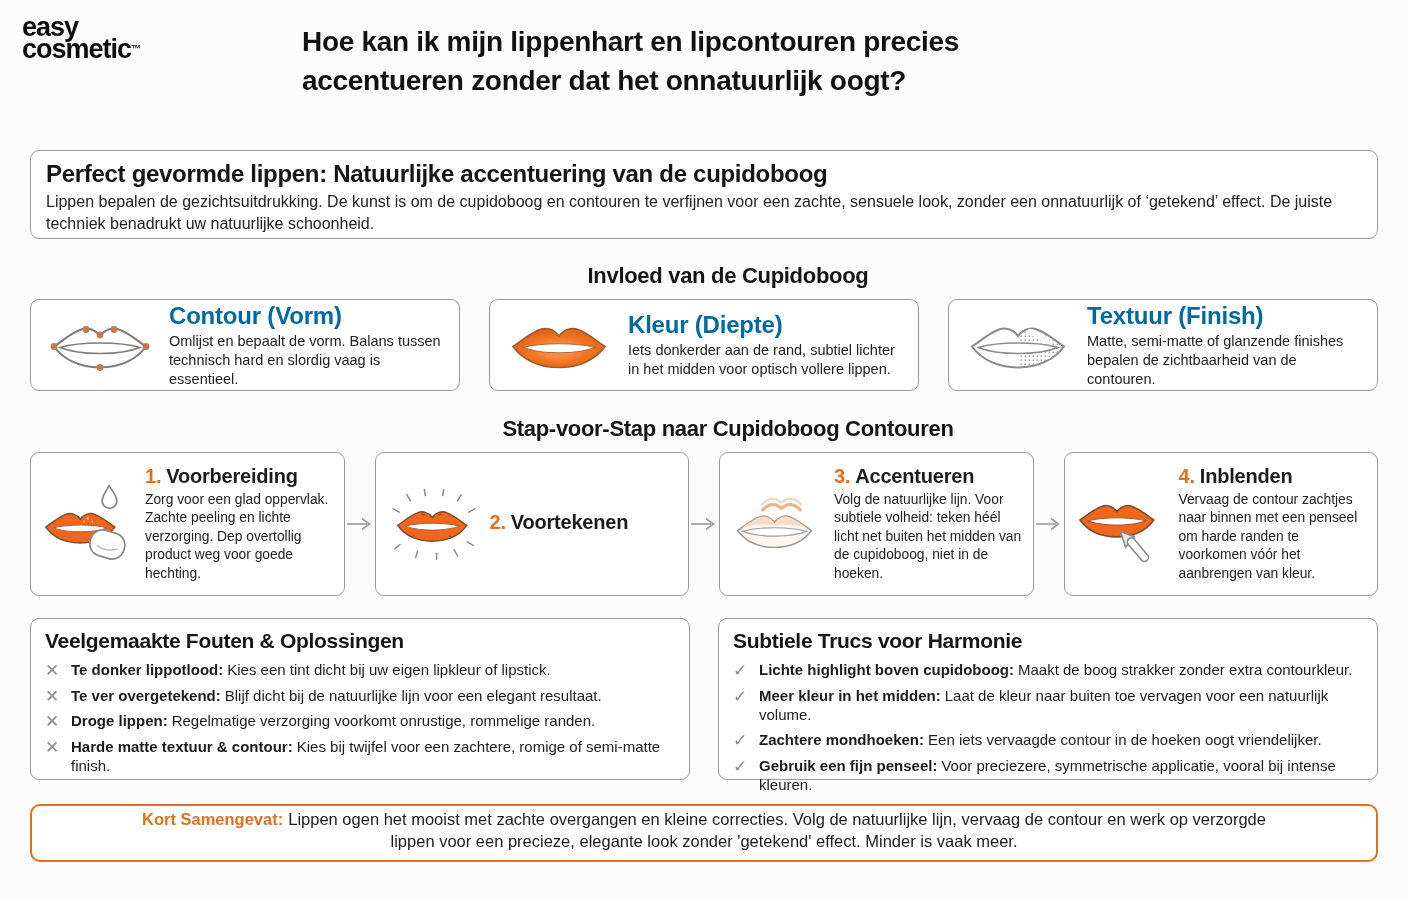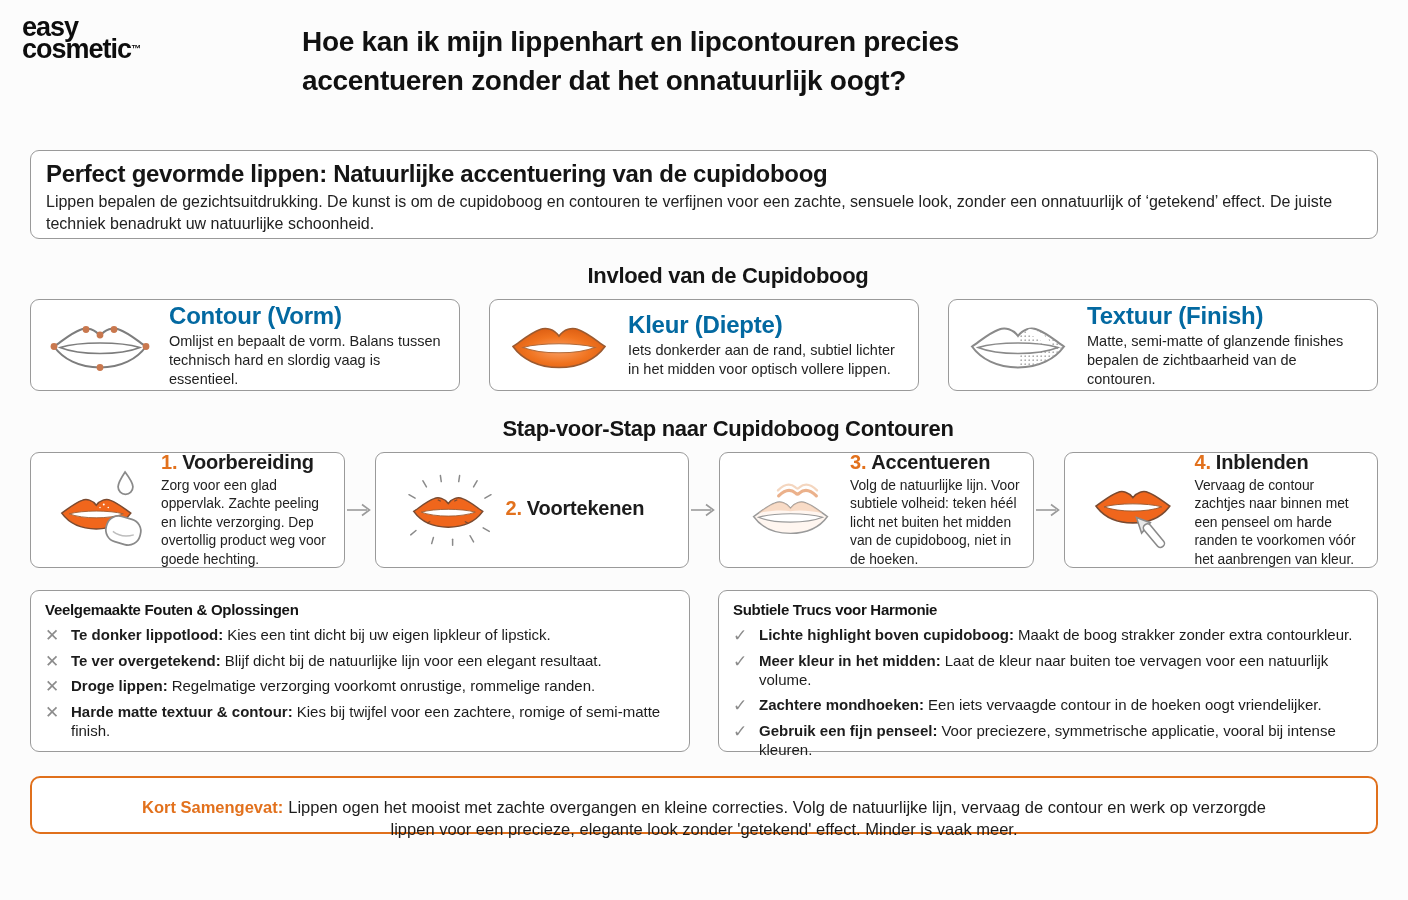--- a/index.html
+++ b/index.html
@@ -51,43 +51,43 @@
   
   .influence-row { display:flex; gap:29px; margin-top:10px; }
   .influence-card { flex:1; height:92px; display:flex; align-items:center; padding:8px 12px 8px 14px; }
   .influence-card .icon-wrap { width:110px; flex:0 0 110px; display:flex; justify-content:center; align-items:center; }
   .influence-card .card-body { padding-left:14px; }
   .influence-card h3 { font-size:24px; color:#0369a1; margin-bottom:2px; letter-spacing:-0.2px; }
   .influence-card p { font-size:14.5px; line-height:19px; color:#222; }
 
   
   .steps-row { display:flex; align-items:center; margin-top:10px; }
-  .step-card { flex:1; height:116px; display:flex; align-items:center; padding:8px 10px 8px 24px; }
+  .step-card { flex:1; height:144px; display:flex; align-items:center; padding:8px 10px 8px 8px; }
   .step-arrow { flex:0 0 30px; display:flex; justify-content:center; align-items:center; }
   .step-card .icon-wrap { width:100px; flex:0 0 100px; display:flex; justify-content:center; align-items:center; }
   .step-card .card-body { padding-left:6px; }
   .step-card h3 { font-size:20px; letter-spacing:-0.2px; margin-bottom:3px; }
   .step-num { color:#e2711d; margin-right:5px; }
   .step-card p { font-size:13.8px; line-height:18.5px; color:#222; }
 
   
   .bottom-row { display:flex; gap:28px; margin-top:22px; }
   .list-card { flex:1; height:162px; padding:10px 14px; }
-  .list-card h3 { font-size:15px; letter-spacing:-0.3px; color:#151515; margin-bottom:7px; }
+  .list-card h3 { font-size:21px; letter-spacing:-0.3px; color:#151515; margin-bottom:7px; }
   .list-item { display:flex; align-items:baseline; margin-bottom:6.5px; font-size:15px; line-height:19px; }
   .li-icon { flex:0 0 26px; color:#8c8c8c; font-size:17px; line-height:17px; transform:translateY(1px); }
   .li-text b { margin-right:4px; }
 
   
   .summary {
     margin-top:24px; height:58px;
     background:#fff;
     border:2px solid #e0701c; border-radius:10px;
-    display:flex; align-items:flex-start; justify-content:center;
-    text-align:center; padding:18px 90px;
+    display:flex; align-items:flex-end; justify-content:center;
+    text-align:center; padding:8px 90px;
   }
   .summary .sum-inner { font-size:16.5px; line-height:22px; color:#1c1c1c; }
   .summary .sum-label { color:#e2711d; font-weight:bold; margin-right:5px; }
 </style>
 </head>
 <body>
 
 <div class="page">
 
   <div class="header">

